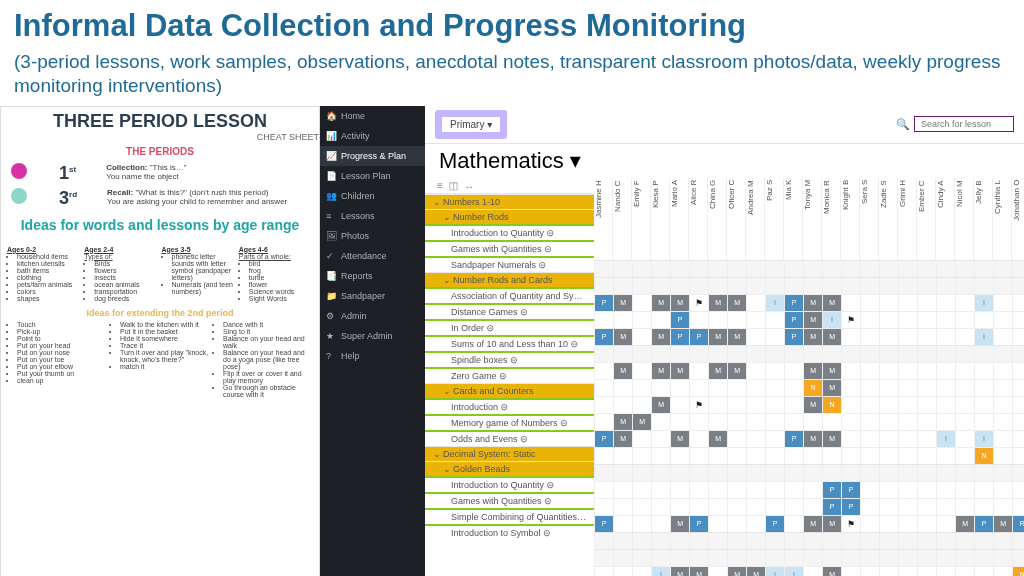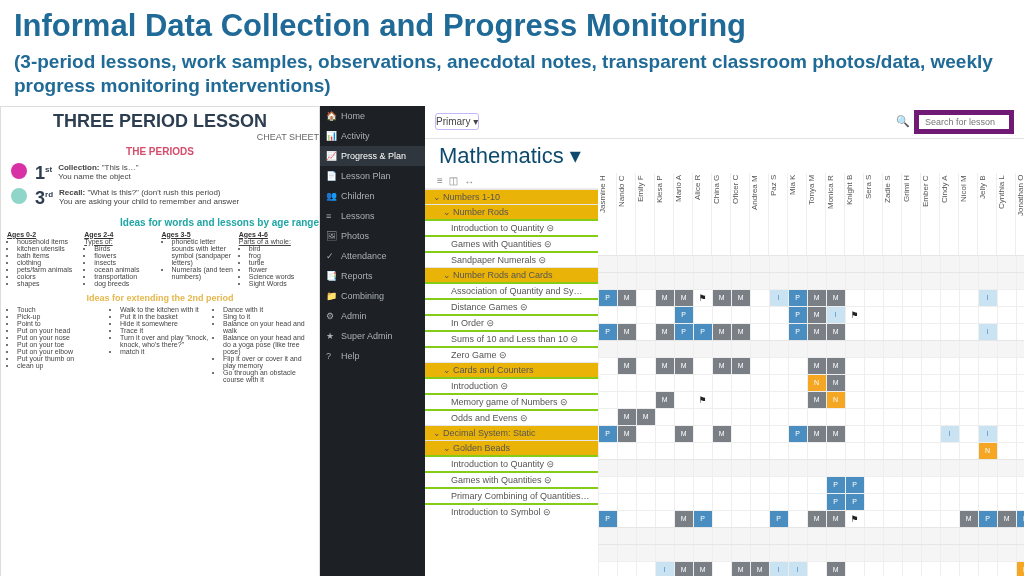--- a/index.html
+++ b/index.html
@@ -1,54 +1,54 @@
 <!DOCTYPE html>
 <html><head>
 <meta charset="utf-8">
 <style>
 *{margin:0;padding:0;box-sizing:border-box;}
 body{width:1024px;height:576px;background:#fff;font-family:Arial,sans-serif;overflow:hidden;}
 .header{padding:8px 14px 2px;}
 .title{color:#1f6a96;font-size:31px;font-weight:700;}
-.subtitle{color:#1f6a96;font-size:19px;font-weight:700;margin-top:6px;line-height:1.25;}
+.subtitle{color:#1f6a96;font-size:19px;font-weight:400;margin-top:6px;line-height:1.25;}
 .row{display:flex;margin-top:6px;}
 
 .card{width:320px;background:#fff;border:1px solid #ddd;font-size:9px;color:#444;}
 .card-title{text-align:center;font-weight:900;font-size:18px;color:#2c3e50;padding:4px 0 0;}
 .cheat{text-align:right;font-size:9px;color:#666;}
 .periods-lbl{text-align:center;color:#d64b6a;font-weight:700;font-size:10px;margin:4px 0;}
-.prow{display:flex;align-items:flex-start;padding:2px 10px;}
+.prow{display:flex;align-items:flex-start;padding:2px 10px;gap:24px;}
 .dot{width:16px;height:16px;border-radius:50%;margin-right:8px;flex-shrink:0;}
 .dot.p1{background:#d831a5;}
 .dot.p2{background:#f5c518;}
 .dot.p3{background:#8fd6c9;}
 .num{font-size:18px;font-weight:900;color:#2c3e50;margin-right:6px;}
 .sup{font-size:8px;vertical-align:super;}
 .pdesc{font-size:8px;color:#444;line-height:1.2;}
-.ideas-hdr{text-align:right;color:#1fa5a5;font-weight:700;font-size:10px;margin:6px 0 3px;}
+.ideas-hdr{text-align:center;color:#1fa5a5;font-weight:700;font-size:14px;margin:6px 0 13px;}
 .age-cols{display:flex;padding:0 6px;gap:3px;}
 .age-col{flex:1;font-size:7px;}
 .age-col .h{font-weight:700;text-decoration:underline;color:#333;}
 .age-col ul{list-style:disc;padding-left:10px;}
 .ext-hdr{text-align:center;color:#e5b84c;font-weight:700;font-size:9px;margin:6px 0 3px;}
 .ext-cols{display:flex;padding:0 6px;gap:3px;}
 .ext-cols ul{flex:1;list-style:disc;padding-left:10px;font-size:7px;}
 
 .sidebar{width:105px;background:#1d2125;color:#aab0b6;font-size:9px;position:relative;}
 .side-item{display:flex;align-items:center;padding:5px 6px;gap:5px;}
 .side-item.active{background:#2f363d;color:#fff;}
 .side-icon{width:10px;height:10px;display:inline-block;}
 
 .planner{flex:1;background:#fff;font-size:9px;color:#555;overflow:hidden;}
 .topbar{display:flex;align-items:center;padding:4px 10px;border-bottom:1px solid #e2e2e2;}
-.primary-btn{border:1px solid #c4b5fd;background:#fff;padding:2px 0;border-radius:3px;font-size:10px;color:#444;}
+.primary-btn{border:7px solid #c4b5fd;background:#fff;padding:2px 8px;border-radius:3px;font-size:10px;color:#444;}
 .search-wrap{margin-left:auto;display:flex;align-items:center;gap:4px;}
 .search-icon{font-size:11px;color:#555;}
-.search-input{border:5px solid #701a75;padding:2px 6px;font-size:9px;width:100px;color:#999;}
-.subject{font-size:22px;color:#0c4a6e;padding:4px 14px;font-weight:400;}
+.search-input{border:1px solid #701a75;padding:2px 6px;font-size:9px;width:100px;color:#999;}
+.subject{font-size:22px;color:#000000;padding:4px 14px;font-weight:400;}
 .grid-wrap{display:flex;}
 .left-col{width:184px;}
 .tools{display:flex;gap:6px;padding:2px 12px;font-size:10px;color:#888;border-bottom:1px solid #eee;}
 .section{background:#eab308;padding:2px 8px;font-size:9px;border-top:1px solid #e6e6e6;}
 .sub{padding-left:18px;}
 .lesson{padding:2px 8px 2px 26px;font-size:9px;border-top:2px solid #84cc16;white-space:nowrap;overflow:hidden;text-overflow:ellipsis;}
 .students{display:flex;}
 .stu{width:19px;font-size:8px;writing-mode:vertical-rl;transform:rotate(180deg);text-align:right;padding:2px 0;color:#555;height:82px;border-left:1px solid #eee;}
 .cells{display:flex;height:17px;border-top:1px solid #eee;}
 .cell{width:19px;height:100%;border-left:1px solid #eee;font-size:7px;color:#fff;display:flex;align-items:center;justify-content:center;}
@@ -198,21 +198,21 @@
         <div class="side-item">
      <span class="side-icon">✓</span>
      <span>Attendance</span>
     </div>
         <div class="side-item">
      <span class="side-icon">📑</span>
      <span>Reports</span>
     </div>
         <div class="side-item">
      <span class="side-icon">📁</span>
-     <span>Combining</span>
+     <span>Sandpaper</span>
     </div>
         <div class="side-item">
      <span class="side-icon">⚙</span>
      <span>Admin</span>
     </div>
         <div class="side-item">
      <span class="side-icon">★</span>
      <span>Super Admin</span>
     </div>
         <div class="side-item">
@@ -243,30 +243,31 @@
             <div class="section ">⌄ Numbers 1-10</div>
             <div class="section sub">⌄ Number Rods</div>
             <div class="lesson">Introduction to Quantity ⊝</div>
             <div class="lesson">Games with Quantities ⊝</div>
             <div class="lesson">Sandpaper Numerals ⊝</div>
             <div class="section sub">⌄ Number Rods and Cards</div>
             <div class="lesson">Association of Quantity and Sy…</div>
             <div class="lesson">Distance Games ⊝</div>
             <div class="lesson">In Order ⊝</div>
             <div class="lesson">Sums of 10 and Less than 10 ⊝</div>
+            <div class="lesson">Spindle boxes ⊝</div>
             <div class="lesson">Zero Game ⊝</div>
             <div class="section sub">⌄ Cards and Counters</div>
             <div class="lesson">Introduction ⊝</div>
             <div class="lesson">Memory game of Numbers ⊝</div>
             <div class="lesson">Odds and Evens ⊝</div>
             <div class="section ">⌄ Decimal System: Static</div>
             <div class="section sub">⌄ Golden Beads</div>
             <div class="lesson">Introduction to Quantity ⊝</div>
             <div class="lesson">Games with Quantities ⊝</div>
-            <div class="lesson">Primary Combining of Quantities…</div>
+            <div class="lesson">Simple Combining of Quantities…</div>
             <div class="lesson">Introduction to Symbol ⊝</div>
           </div>
     </div>
     <div>
       <div class="students" id="students">
             <div class="stu">Jasmine H</div>
             <div class="stu">Nando C</div>
             <div class="stu">Emily F</div>
             <div class="stu">Kiesa P</div>
             <div class="stu">Mario A</div>

